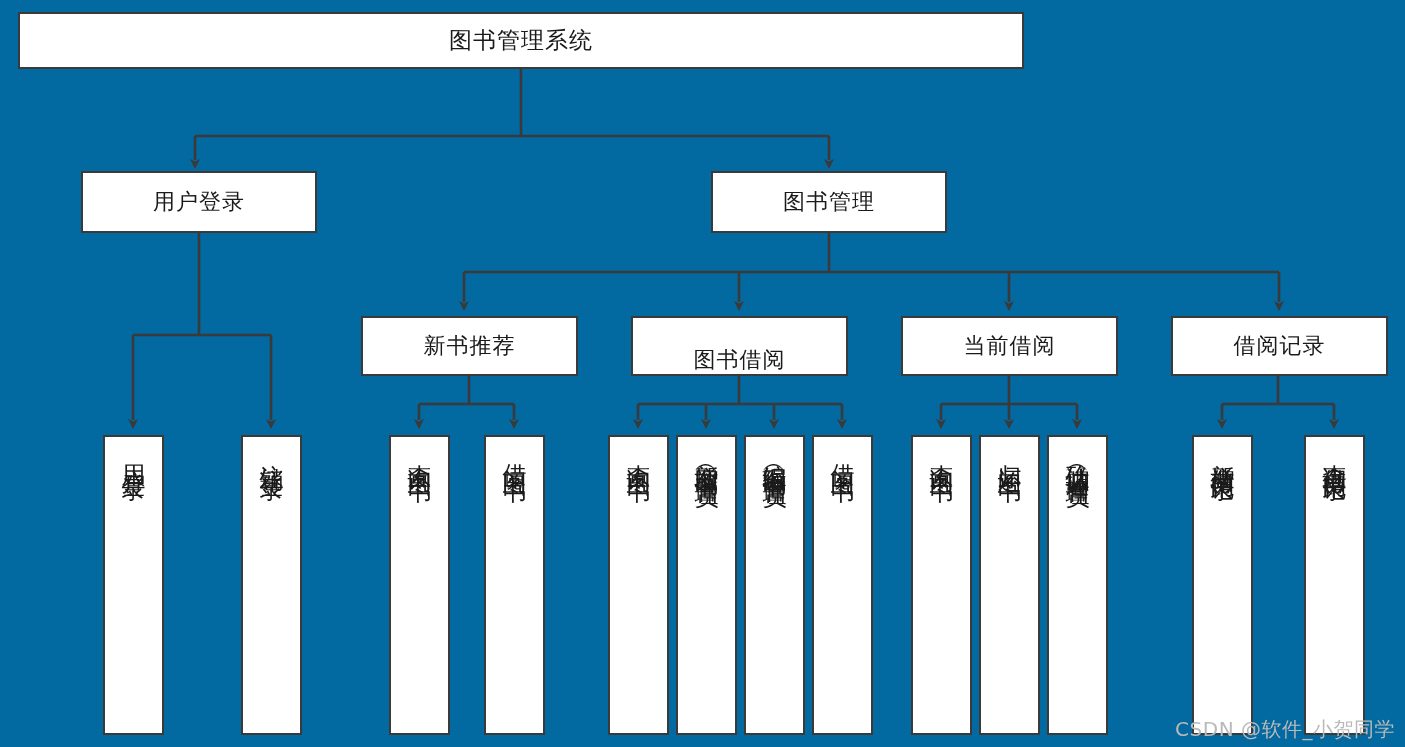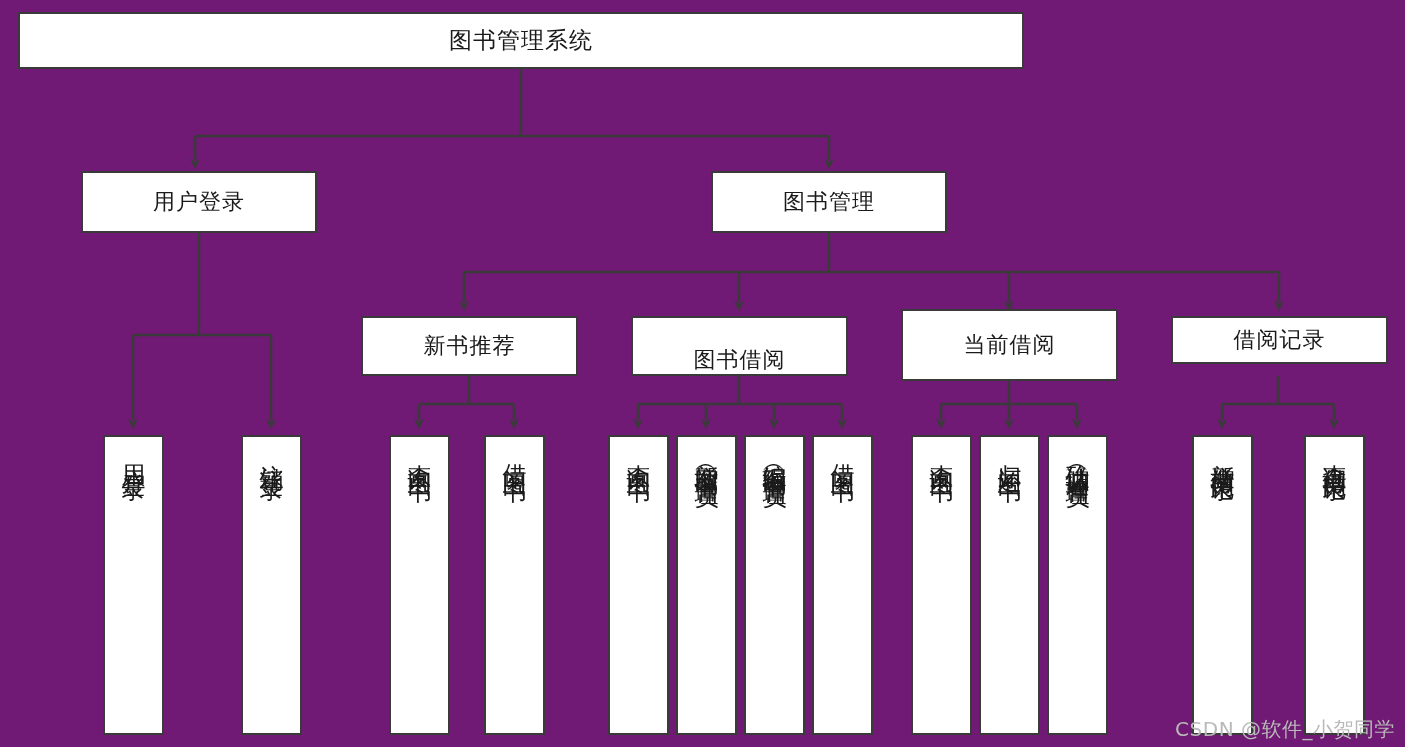--- a/index.html
+++ b/index.html
@@ -7,21 +7,21 @@
     padding: 0;
     background: #ffffff;
   }
   body {
     font-family: "DejaVu Sans", "Liberation Sans", sans-serif;
   }
   #canvas {
     position: relative;
     width: 1405px;
     height: 747px;
-    background: #701a75;
+    background: #0369a1;
     overflow: hidden;
   }
   svg#wires {
     position: absolute;
     left: 0;
     top: 0;
     width: 1405px;
     height: 747px;
     pointer-events: none;
   }
@@ -145,25 +145,25 @@
   </div>
 
   <div class="node h" style="left:711px; top:171px; width:236px; height:62px;">
     <span class="label">图书管理</span>
   </div>
 
   <div class="node h" style="left:631px; top:316px; width:217px; height:60px;align-items:flex-end;">
     <span class="label">图书借阅</span>
   </div>
 
-  <div class="node h" style="left:901px; top:309px; width:217px; height:72px;align-items:center;">
+  <div class="node h" style="left:901px; top:316px; width:217px; height:60px;align-items:center;">
     <span class="label">当前借阅</span>
   </div>
 
-  <div class="node h" style="left:1171px; top:316px; width:217px; height:48px;justify-content:center;">
+  <div class="node h" style="left:1171px; top:316px; width:217px; height:60px;justify-content:center;">
     <span class="label">借阅记录</span>
   </div>
 
   <div class="node v" style="left:103px; top:435px; width:61px; height:300px;">
     <span class="label">用户登录</span>
   </div>
 
   <div class="node v" style="left:241px; top:435px; width:61px; height:300px;">
     <span class="label">注销登录</span>
   </div>

